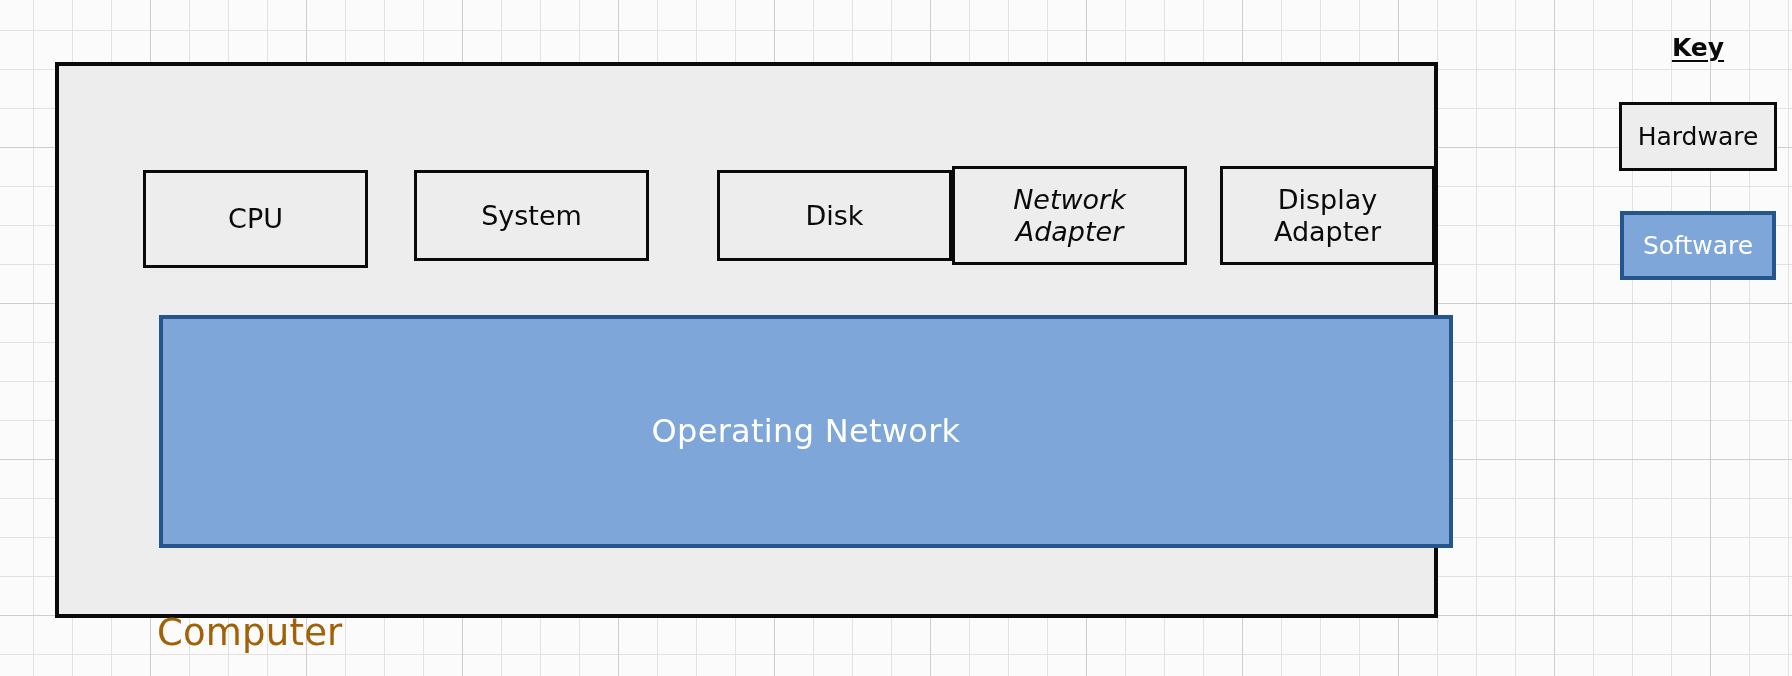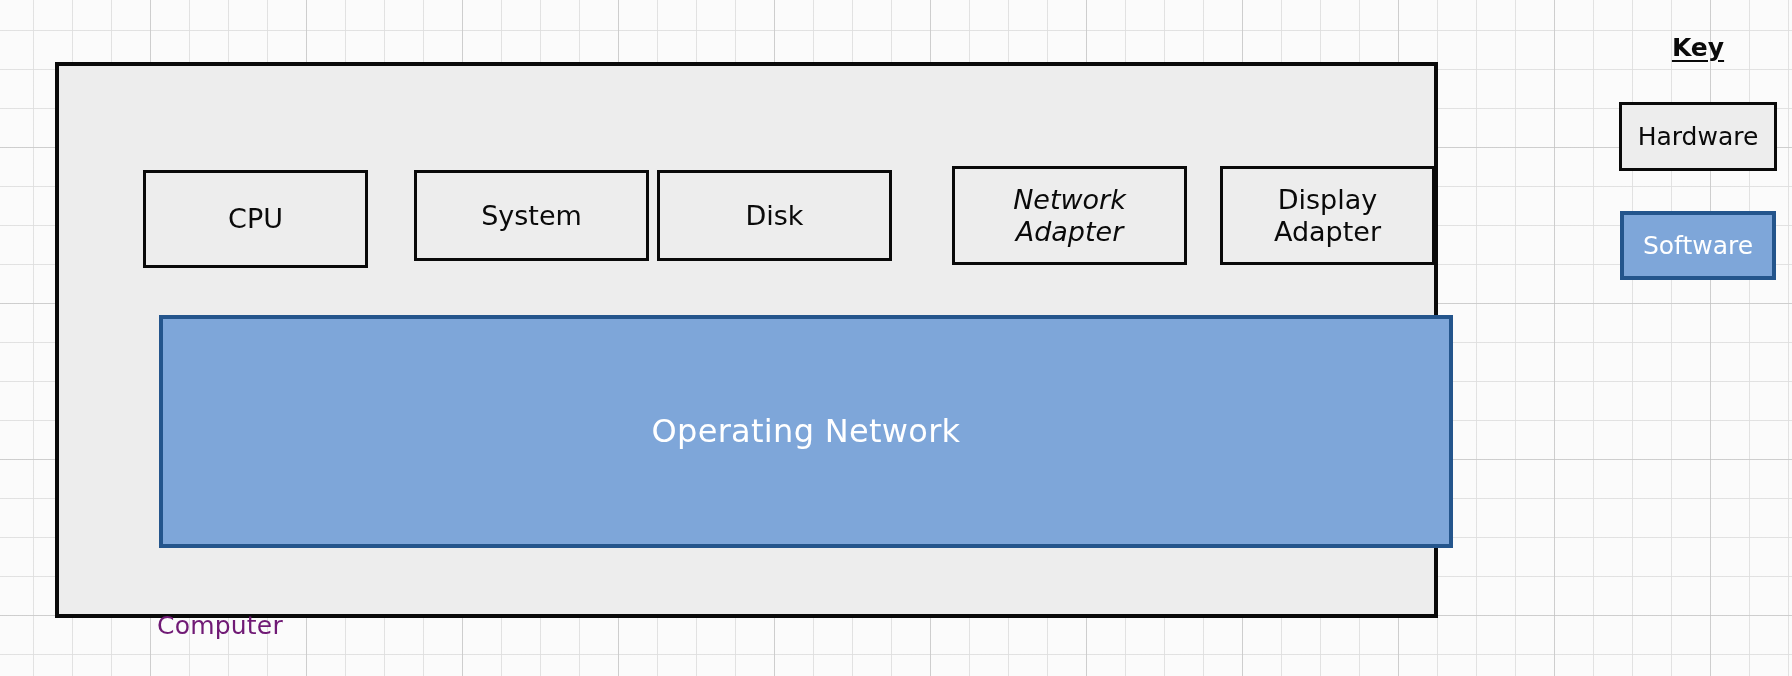--- a/index.html
+++ b/index.html
@@ -67,32 +67,32 @@
     background: #ededed;
     border: 4px solid #0a0a0a;
     box-sizing: border-box;
     position: absolute;
   }
 
   #computer-label {
     position: absolute;
     left: 98px;
     top: 545px;
-    font-size: 25px;
-    color: #701a75;
+    font-size: 37px;
+    color: #a16207;
     letter-spacing: 0.2px;
     white-space: nowrap;
   }
 
   
   .hw-box { font-size: 27px; }
 
   #box-cpu      { left: 84px;  top: 104px; width: 225px; height: 98px; }
   #box-memory   { left: 355px; top: 104px; width: 235px; height: 91px; }
-  #box-disk     { left: 598px; top: 104px; width: 235px; height: 91px; }
+  #box-disk     { left: 658px; top: 104px; width: 235px; height: 91px; }
   #box-network  { left: 893px; top: 100px; width: 235px; height: 99px; font-style: italic; }
   #box-display  { left: 1161px;top: 100px; width: 215px; height: 99px; }
 
   
   #box-os {
     left: 100px;
     top: 249px;
     width: 1294px;
     height: 233px;
     font-size: 32px;

